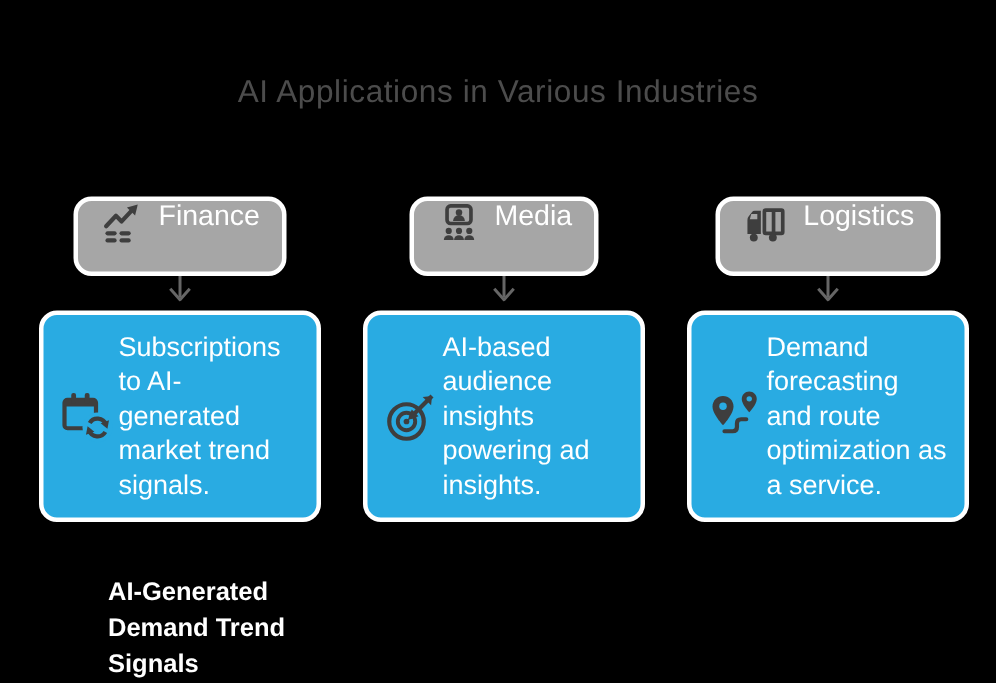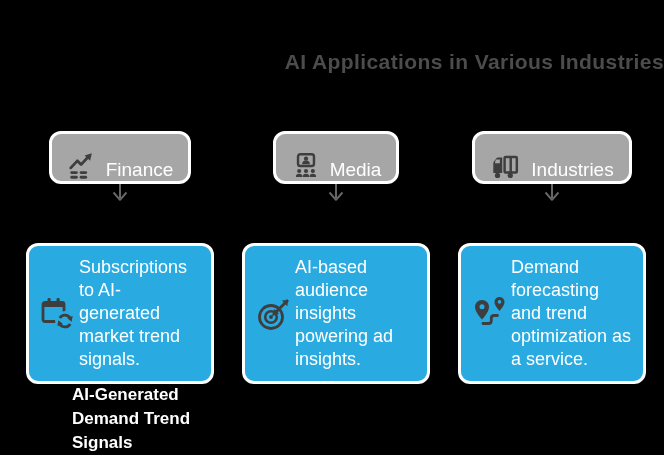--- a/index.html
+++ b/index.html
@@ -3,49 +3,48 @@
 <meta charset="utf-8">
 <style>
   html,body{margin:0;padding:0;background:#000;}
   .stage{
     position:relative;width:664px;height:455px;overflow:hidden;
     background:var(--background,#000000);
     font-family:"Liberation Sans",sans-serif;
   }
   .title{
     position:absolute;top:50px;left:0;width:100%;
-    text-align:right;font-size:21px;font-weight:700;letter-spacing:.4px;
+    text-align:center;font-size:21px;font-weight:400;letter-spacing:.4px;
     color:var(--title,#4c4c4c);margin:0;
   }
   .columns{
     position:absolute;top:131px;left:26px;
     display:flex;gap:28px;
   }
   .column{width:188px;display:flex;flex-direction:column;align-items:center;}
   .header-box{
     box-sizing:border-box;height:53px;
-    display:flex;align-items:flex-end;gap:9px;padding:0 15px;
+    display:flex;align-items:flex-start;gap:9px;padding:0 15px;
     background:var(--header-bg,#a6a6a6);
     border:3px solid var(--box-border,#ffffff);
     border-radius:12px;
   }
   .header-box .label{
     color:var(--text-light,#ffffff);font-size:19px;white-space:nowrap;
   }
   .icon{display:flex;align-items:center;justify-content:center;color:var(--icon-dark,#3e3e3e);}
   .arrow-slot{height:23px;display:flex;align-items:flex-start;justify-content:center;}
   .arrow-slot svg{display:block;color:var(--arrow,#666666);}
   .card{
     box-sizing:border-box;width:188px;height:141px;
     display:flex;align-items:center;
     background:var(--card-bg,#29abe2);
     border:3px solid var(--box-border,#ffffff);
     border-radius:12px;
     padding:0 8px 0 8px;
-    margin-top:36px;
   }
   .card .icon{flex:0 0 42px;}
   .card p{
     margin:0;color:var(--text-light,#ffffff);
     font-size:18px;line-height:23px;width:122px;
   }
   .footer-caption{
     position:absolute;left:72px;top:383px;width:152px;
     color:var(--text-light,#ffffff);font-size:17px;font-weight:700;line-height:24px;
   }
@@ -140,39 +139,39 @@
         <span class="icon">
           <svg width="32" height="30" viewBox="0 0 34 30">
             <rect x="15.5" y="5.5" width="13" height="16.5" rx="1" fill="none" stroke="currentColor" stroke-width="2.6"></rect>
             <line x1="22" y1="5.5" x2="22" y2="22" stroke="currentColor" stroke-width="2.6"></line>
             <path d="M3.5 22.5 V12.5 Q3.5 11 4.3 10 L6.8 6.8 Q7.4 6 8.6 6 H13 V22.5 Z" fill="currentColor"></path>
             <path d="M6.2 8.2 H10.5 V12 H5.2 Z" fill="var(--header-bg,#a6a6a6)"></path>
             <circle cx="8" cy="25" r="2.8" fill="currentColor"></circle>
             <circle cx="21.5" cy="25" r="2.8" fill="currentColor"></circle>
           </svg>
         </span>
-        <span class="label">Industries</span>
+        <span class="label">Logistics</span>
       </div>
       <div class="arrow-slot">
         <svg width="24" height="22" viewBox="0 0 24 22">
           <path d="M12 0 V14" stroke="currentColor" stroke-width="2" fill="none"></path>
           <path d="M5.5 8.5 L12 15.8 L18.5 8.5" stroke="currentColor" stroke-width="2" fill="none" stroke-linejoin="round"></path>
         </svg>
       </div>
       <div class="card">
         <span class="icon">
           <svg width="36" height="36" viewBox="0 0 36 36">
             <path d="M10 4 C6.1 4 3 7.1 3 11 c0 5.2 7 12.5 7 12.5 S17 16.2 17 11 C17 7.1 13.9 4 10 4 Z" fill="currentColor"></path>
             <circle cx="10" cy="10.8" r="2.5" fill="var(--card-bg,#29abe2)"></circle>
             <path d="M27.5 1 C24.7 1 22.5 3.2 22.5 6 c0 3.7 5 8.9 5 8.9 S32.5 9.7 32.5 6 C32.5 3.2 30.3 1 27.5 1 Z" fill="currentColor"></path>
             <circle cx="27.5" cy="5.9" r="1.8" fill="var(--card-bg,#29abe2)"></circle>
             <path d="M11 27.5 h5.5 q2.8 0 2.8 -2.8 v-2.4 q0 -2.8 2.8 -2.8 h3.4" fill="none" stroke="currentColor" stroke-width="2.8" stroke-linecap="round"></path>
           </svg>
         </span>
-        <p>Demand forecasting and trend optimization as a service.</p>
+        <p>Demand forecasting and route optimization as a service.</p>
       </div>
     </div>
 
   </div>
 
   <div class="footer-caption">AI-Generated Demand Trend Signals</div>
 
 </div>
 
 </body></html>

